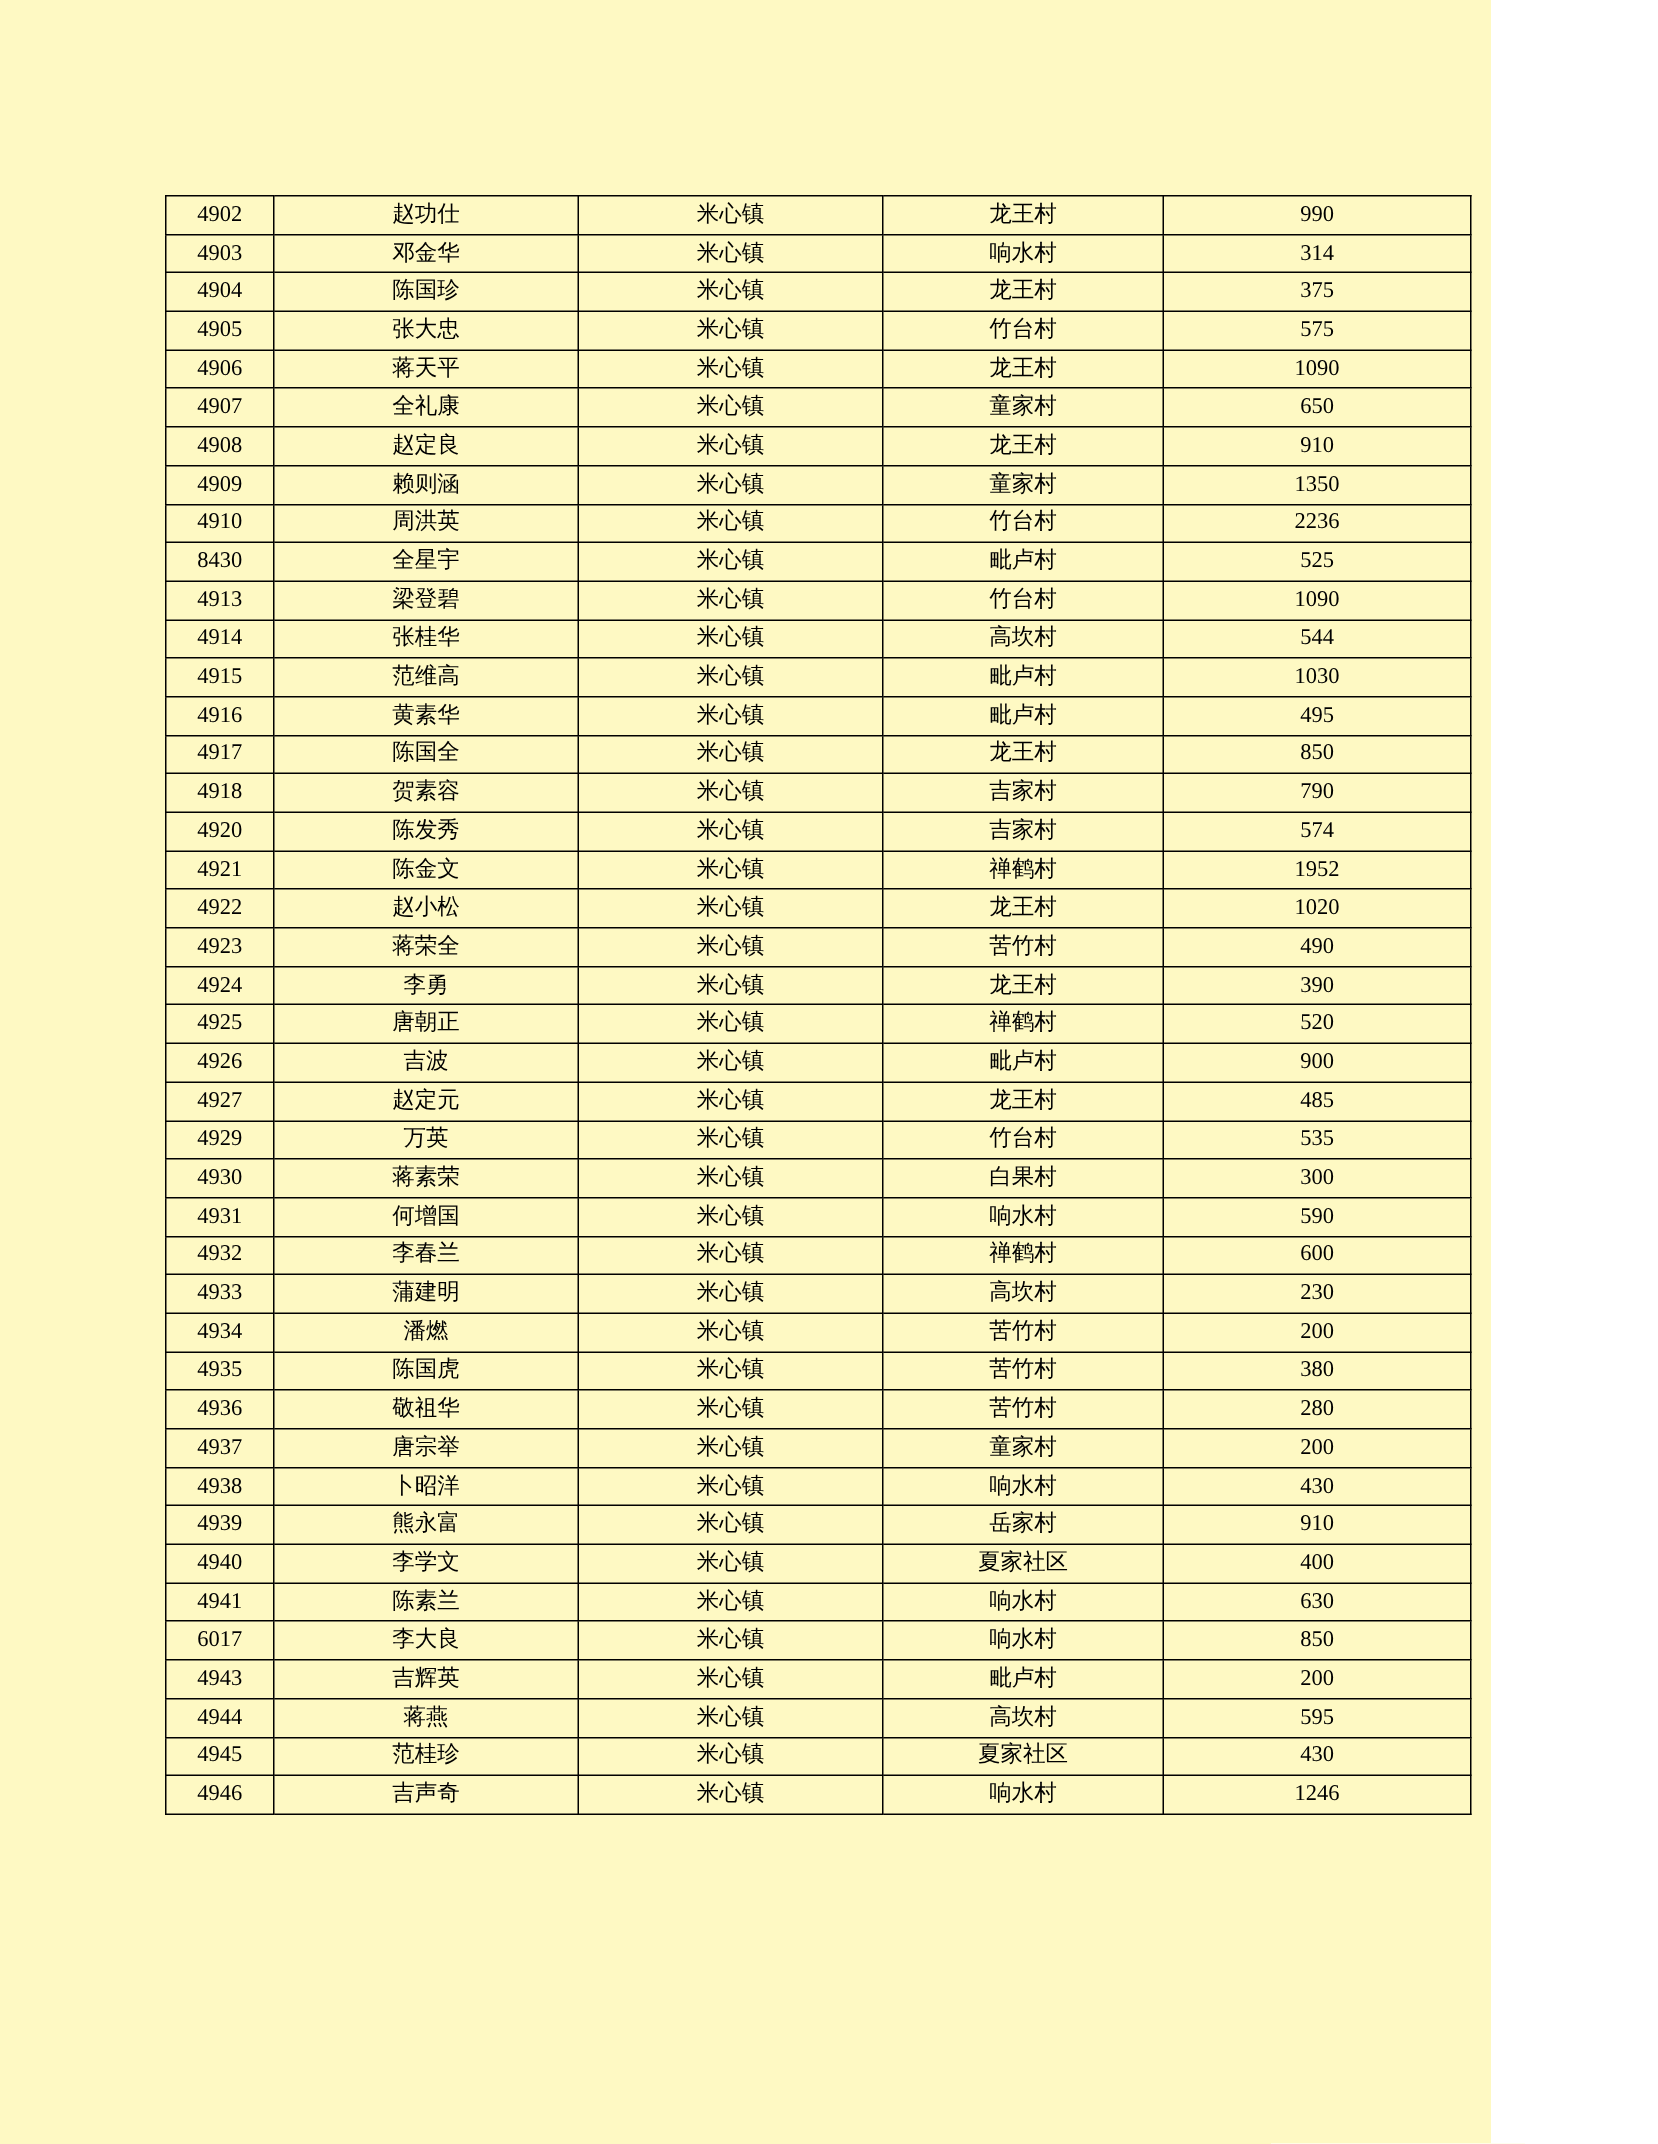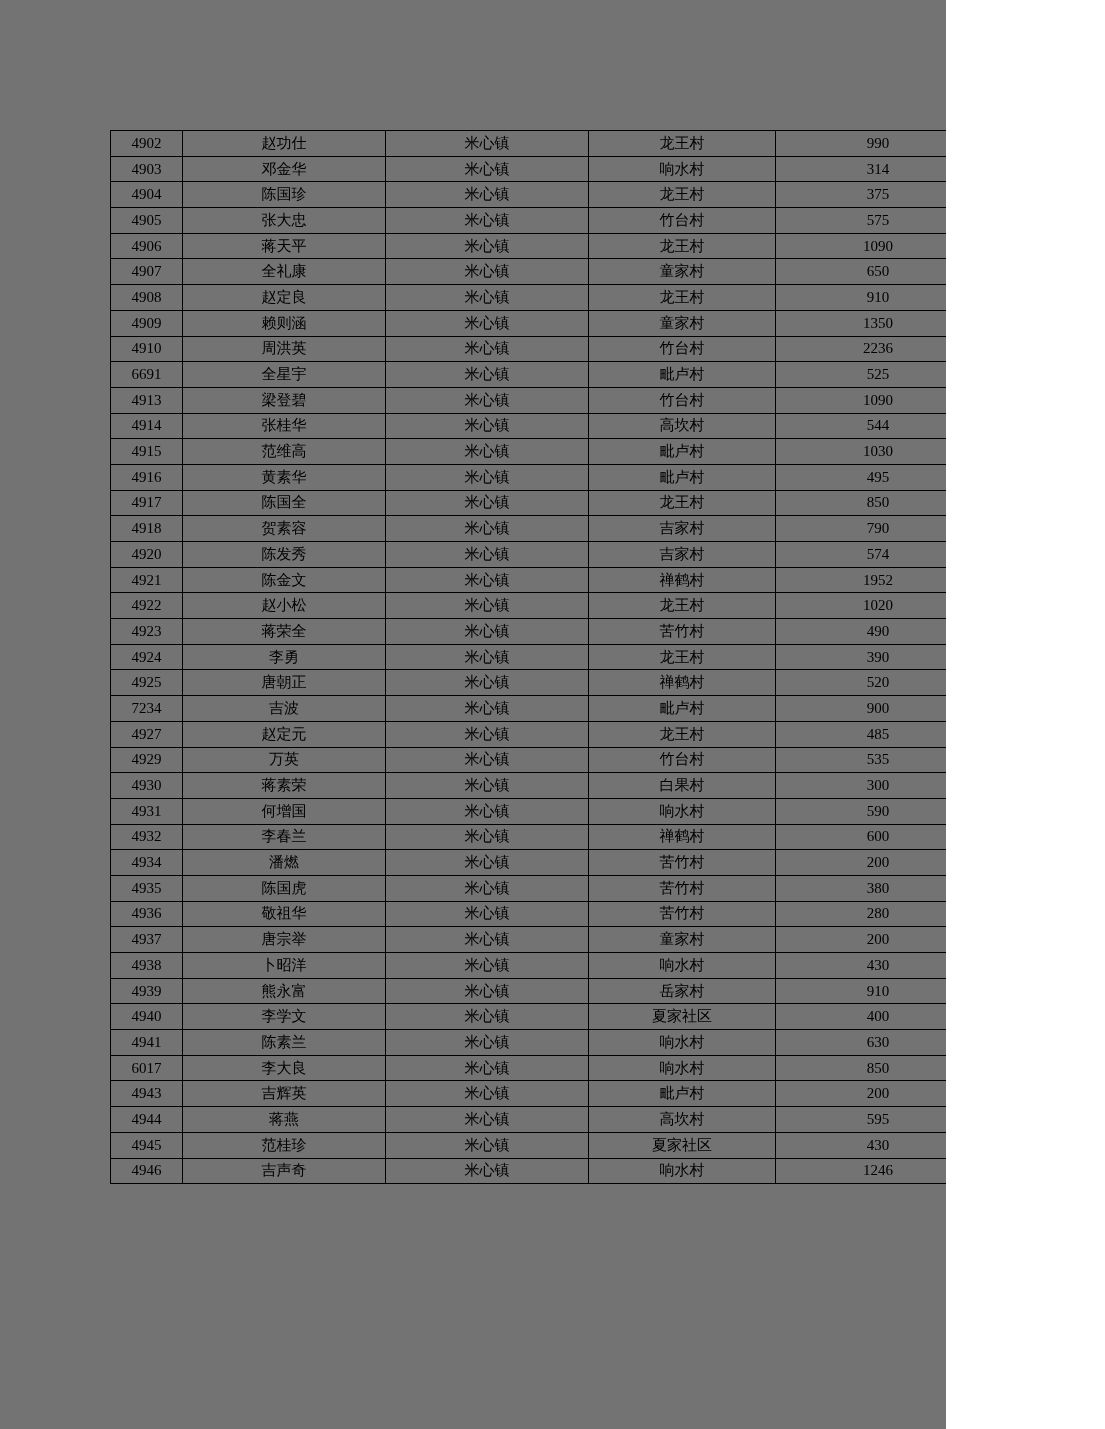--- a/index.html
+++ b/index.html
@@ -4,24 +4,25 @@
 <style>
   html, body {
     margin: 0;
     padding: 0;
     background: #ffffff;
   }
   .page {
     position: relative;
     width: 946px;
     height: 1429px;
-    background: #737373;
+    background: #fef9c3;
     font-family: "Liberation Serif", "DejaVu Serif", serif;
     color: #000000;
     overflow: hidden;
+    padding-left: 48px;
   }
   table.roster {
     position: absolute;
     left: 110px;
     top: 130px;
     border-collapse: collapse;
     table-layout: fixed;
     width: 870px;
   }
   table.roster td {
@@ -112,21 +113,21 @@
           <td>1350</td>
         </tr>
         <tr>
           <td>4910</td>
           <td>周洪英</td>
           <td>米心镇</td>
           <td>竹台村</td>
           <td>2236</td>
         </tr>
         <tr>
-          <td>6691</td>
+          <td>8430</td>
           <td>全星宇</td>
           <td>米心镇</td>
           <td>毗卢村</td>
           <td>525</td>
         </tr>
         <tr>
           <td>4913</td>
           <td>梁登碧</td>
           <td>米心镇</td>
           <td>竹台村</td>
@@ -203,21 +204,21 @@
           <td>390</td>
         </tr>
         <tr>
           <td>4925</td>
           <td>唐朝正</td>
           <td>米心镇</td>
           <td>禅鹤村</td>
           <td>520</td>
         </tr>
         <tr>
-          <td>7234</td>
+          <td>4926</td>
           <td>吉波</td>
           <td>米心镇</td>
           <td>毗卢村</td>
           <td>900</td>
         </tr>
         <tr>
           <td>4927</td>
           <td>赵定元</td>
           <td>米心镇</td>
           <td>龙王村</td>
@@ -243,20 +244,27 @@
           <td>米心镇</td>
           <td>响水村</td>
           <td>590</td>
         </tr>
         <tr>
           <td>4932</td>
           <td>李春兰</td>
           <td>米心镇</td>
           <td>禅鹤村</td>
           <td>600</td>
+        </tr>
+        <tr>
+          <td>4933</td>
+          <td>蒲建明</td>
+          <td>米心镇</td>
+          <td>高坎村</td>
+          <td>230</td>
         </tr>
         <tr>
           <td>4934</td>
           <td>潘燃</td>
           <td>米心镇</td>
           <td>苦竹村</td>
           <td>200</td>
         </tr>
         <tr>
           <td>4935</td>

